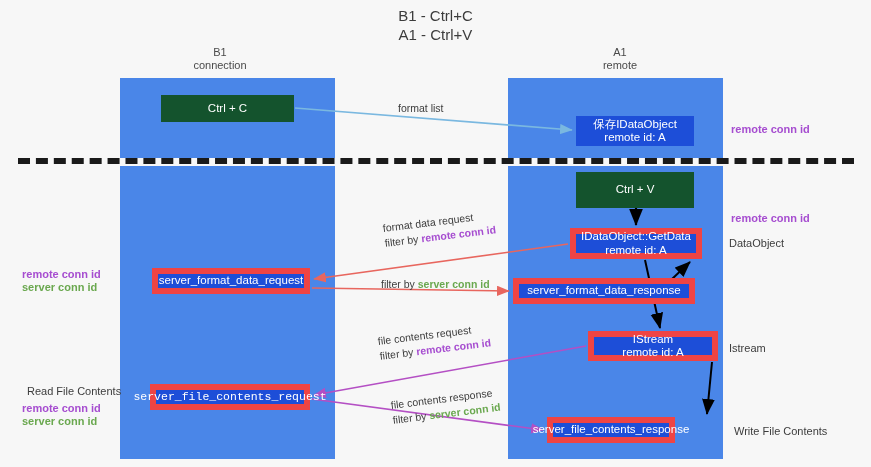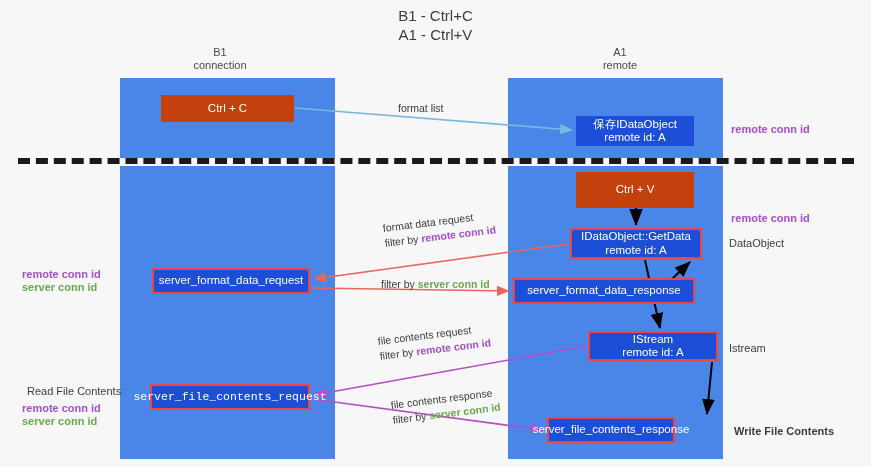--- a/index.html
+++ b/index.html
@@ -40,39 +40,39 @@
     border-top:6px dashed #1a1a1a;
   }
 
   
   .node{
     box-sizing:border-box;
     display:flex;align-items:center;justify-content:center;
     text-align:center;color:#ffffff;font-size:11.5px;line-height:13.5px;
     white-space:pre-line;
   }
-  .green{background:#c2410c;}
+  .green{background:#14532d;}
   .orange{background:#1d4ed8;}
-  .orange.bd{border:2px solid #ef4444;}
+  .orange.bd{border:6px solid #ef4444;}
 
   #n-ctrlc{left:161px;top:95px;width:133px;height:27px;}
   #n-idataobject{left:576px;top:116px;width:118px;height:30px;}
   #n-ctrlv{left:576px;top:172px;width:118px;height:36px;}
   #n-getdata{left:570px;top:228px;width:132px;height:31px;}
   #n-sfdreq{left:152px;top:268px;width:158px;height:26px;}
   #n-sfdresp{left:513px;top:278px;width:182px;height:26px;}
   #n-istream{left:588px;top:331px;width:130px;height:30px;}
   #n-sfcreq{left:150px;top:384px;width:160px;height:26px;font-family:Liberation Mono, monospace;}
   #n-sfcresp{left:547px;top:417px;width:128px;height:26px;}
 
   
   .side{font-size:11px;color:#3c3c3c;line-height:14px;white-space:pre-line;}
   #lbl-dataobject{left:729px;top:236px;}
   #lbl-istream{left:729px;top:341px;}
-  #lbl-writefile{left:734px;top:424px;font-weight:bold;}
+  #lbl-writefile{left:734px;top:424px;}
   #lbl-readfile{left:27px;top:384px;}
 
   
   .connstack{font-size:11px;font-weight:bold;line-height:13px;}
   .c-remote{color:#a64dd0;}
   .c-server{color:#6aa84f;}
   #legend-right-1{left:731px;top:123px;}
   #legend-right-2{left:731px;top:212px;}
   #legend-left-1{left:22px;top:268px;}
   #legend-left-2{left:22px;top:402px;}

